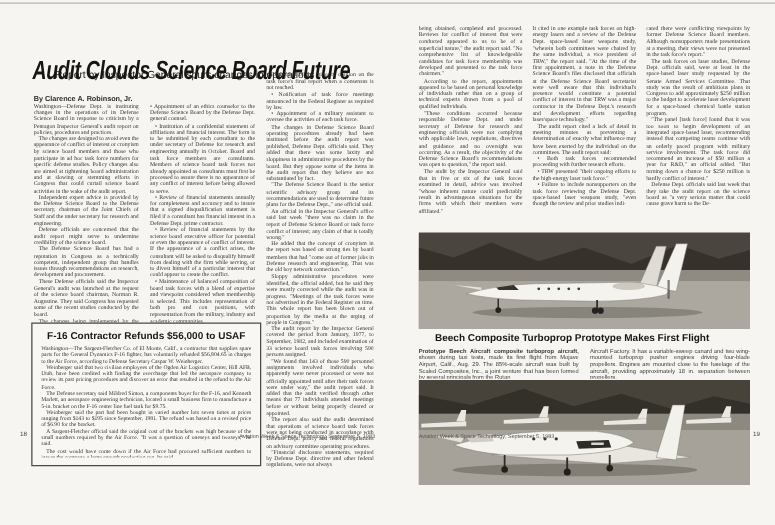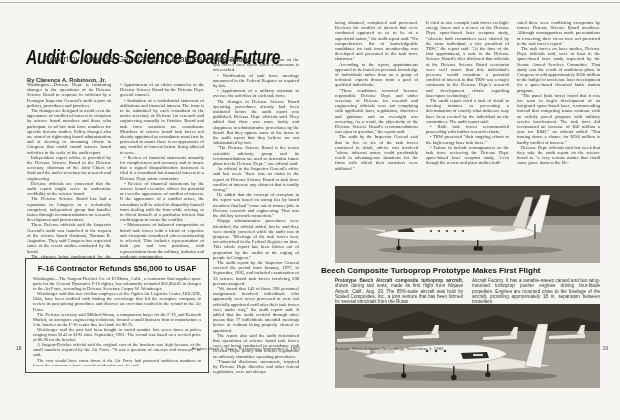--- a/index.html
+++ b/index.html
@@ -59,21 +59,21 @@
   .rcol{top:20px;height:166px;width:83px;}
   #r-col1{left:17px;}
   #r-col2{left:108px;}
   #r-col3{left:199px;}
 
   .photo{position:absolute;left:17px;width:265px;display:block;background:#9c988f;}
   #photo-top{top:186px;height:77px;}
   #photo-bottom{top:304px;height:84px;}
 
   .caption-head{
-    position:absolute;left:3px;top:266px;width:265px;
+    position:absolute;left:30px;top:266px;width:265px;
     font-family:"Liberation Sans", sans-serif;font-weight:700;
     font-size:8px;color:#171613;
   }
   .caption-col{
     position:absolute;top:278px;width:128px;height:25px;overflow:hidden;
     font-family:"Liberation Sans", sans-serif;
     font-size:4.6px;line-height:5.3px;text-align:justify;color:#3a3935;
   }
   #caption-col1{left:17px;}
   #caption-col2{left:154px;}

